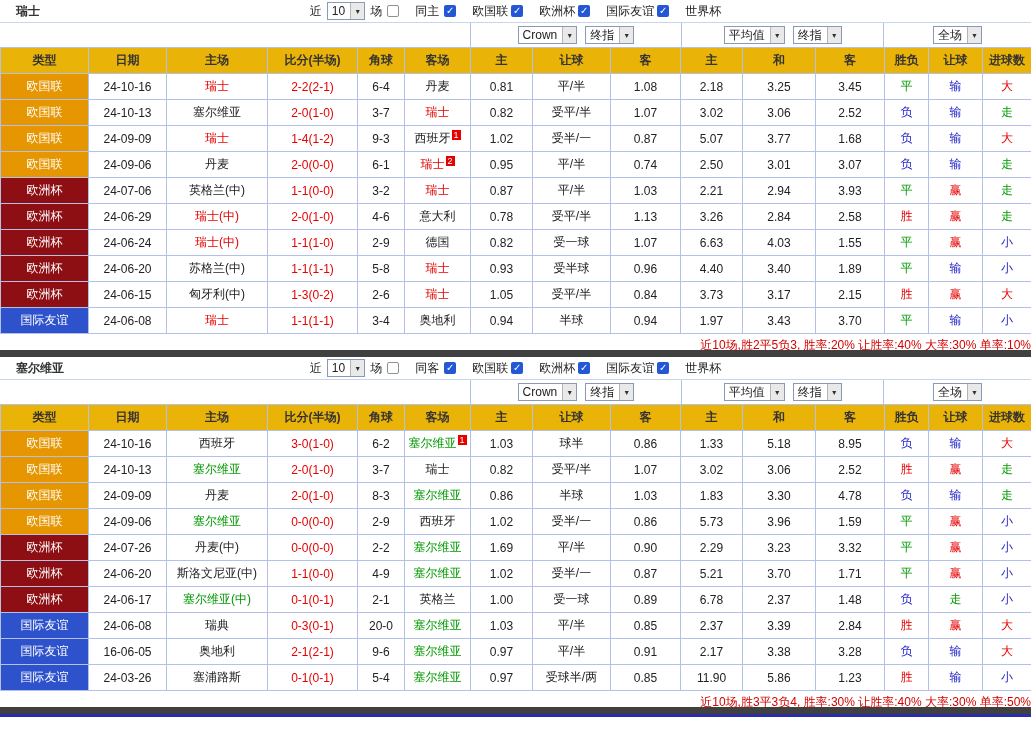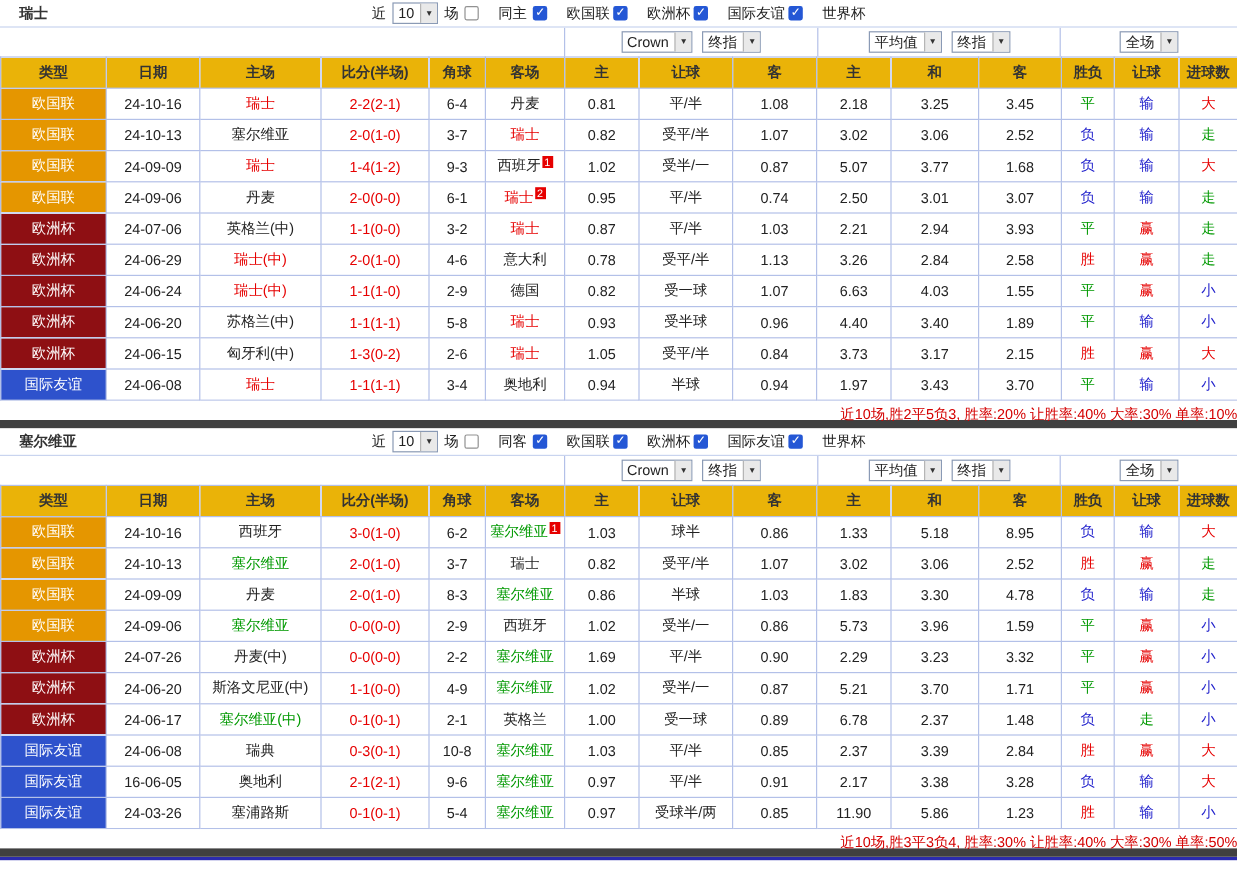--- a/index.html
+++ b/index.html
@@ -539,21 +539,21 @@
               <td>1.48</td>
               <td style="color: rgb(34, 34, 204);">负</td>
               <td style="color: rgb(0, 153, 0);">走</td>
               <td style="color: rgb(34, 34, 204);">小</td>
             </tr>
             <tr>
               <td class="type" style="background: rgb(46, 82, 204);">国际友谊</td>
               <td>24-06-08</td>
               <td class="team"><span>瑞典</span></td>
               <td class="score">0-3(0-1)</td>
-              <td>10-8</td>
+              <td>20-0</td>
               <td class="team"><span style="color: rgb(0, 153, 0);">塞尔维亚</span></td>
               <td>1.03</td>
               <td>平/半</td>
               <td>0.85</td>
               <td>2.37</td>
               <td>3.39</td>
               <td>2.84</td>
               <td style="color: rgb(230, 0, 0);">胜</td>
               <td style="color: rgb(230, 0, 0);">赢</td>
               <td style="color: rgb(230, 0, 0);">大</td>

